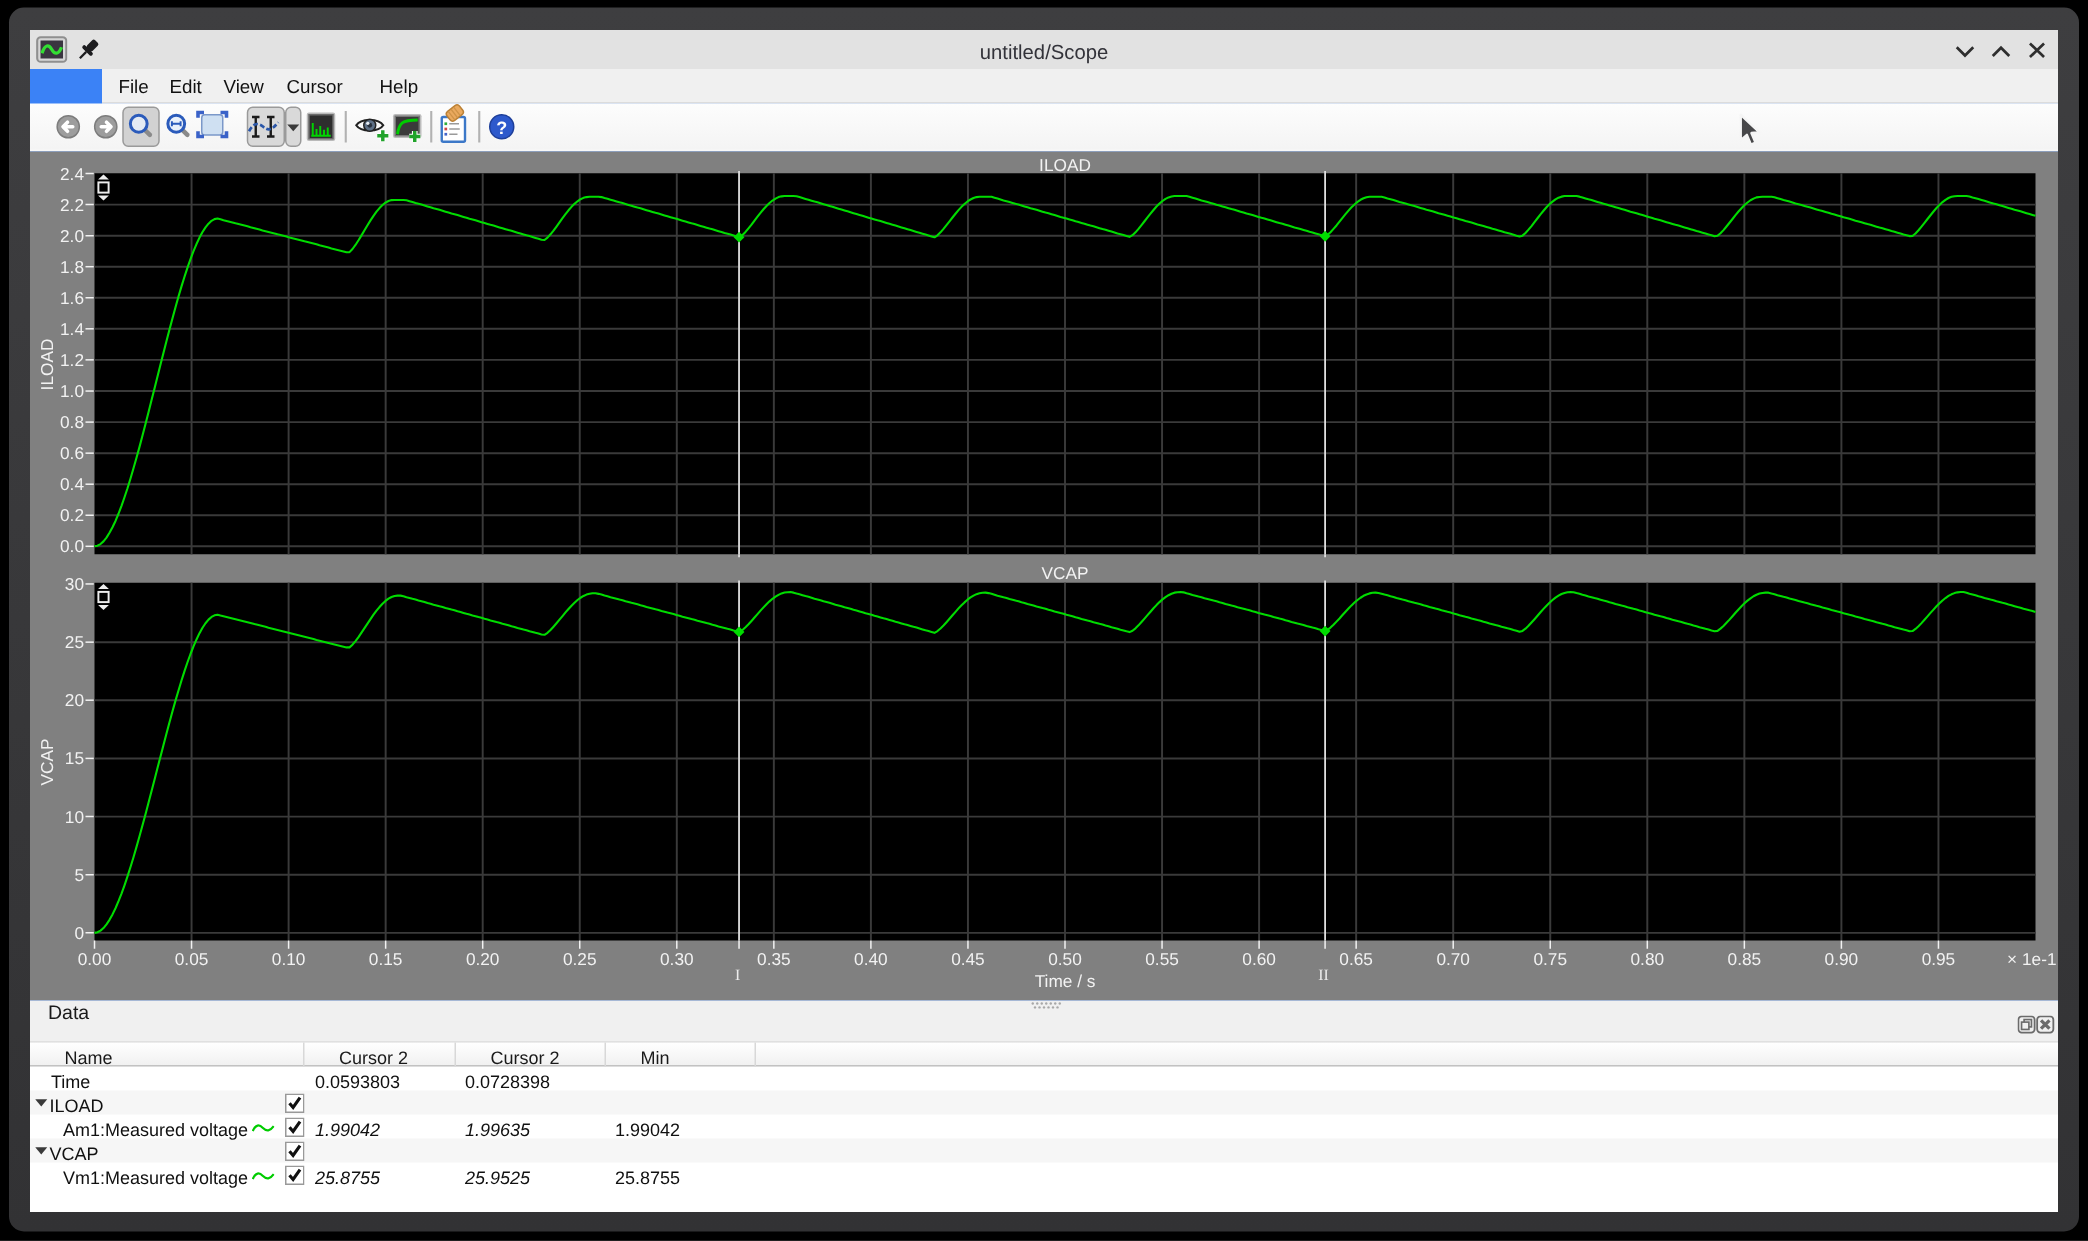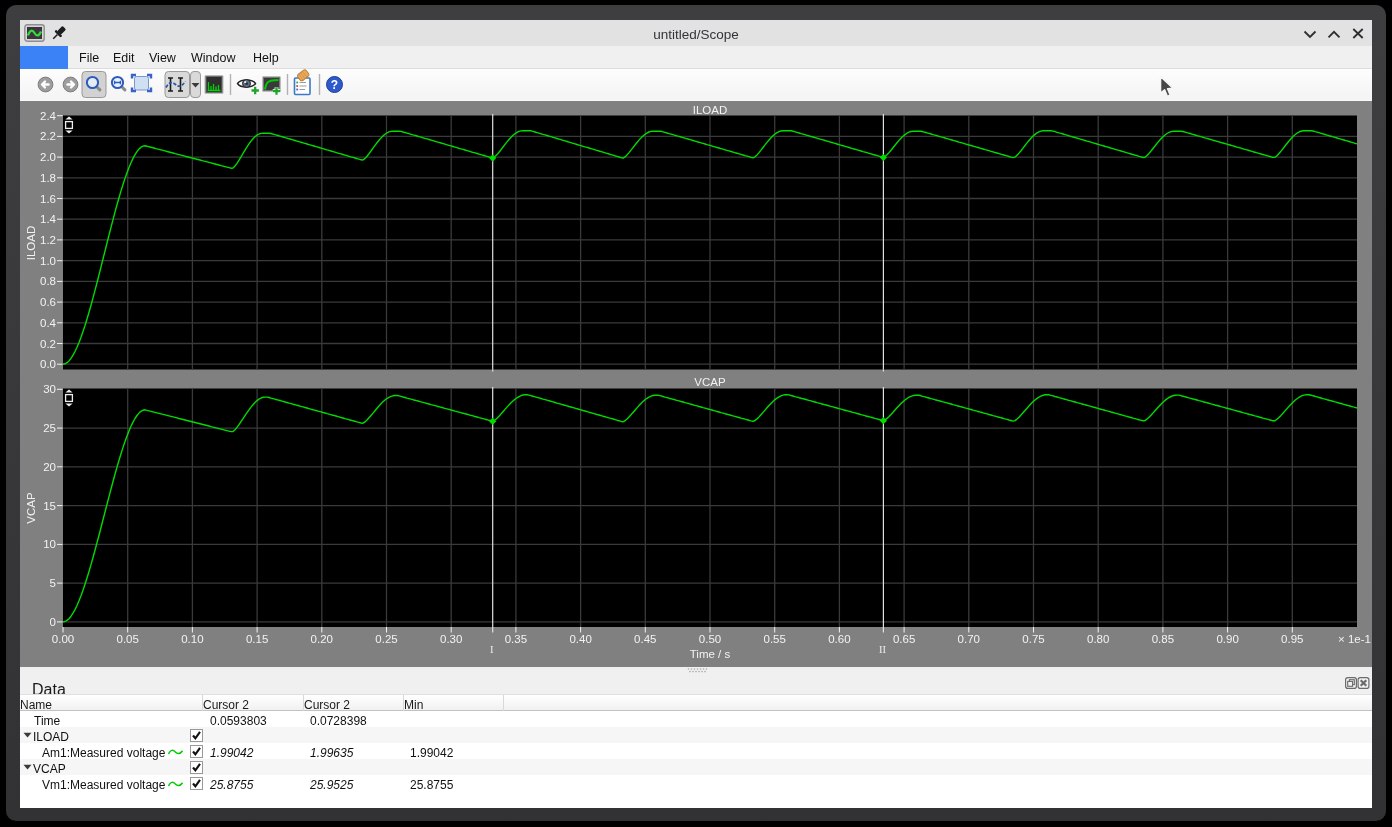--- a/index.html
+++ b/index.html
@@ -6,23 +6,23 @@
 #stage { position:relative; width:1392px; height:827px; overflow:hidden; }
 #frame { position:absolute; left:6px; top:5px; width:1380px; height:816px; background:linear-gradient(180deg,#3e3e40,#323234); border-radius:10px; }
 #win   { position:absolute; left:20px; top:20px; width:1352px; height:788px; background:#3b82f6; overflow:hidden; }
 #titlebar { position:absolute; left:0; top:0; width:1352px; height:26px; background:#e2e2e2; }
 #title { position:absolute; left:0; top:7px; width:1352px; text-align:center; font-size:13.5px; color:#33333a; }
 #menubar { position:absolute; left:0; top:26px; width:1352px; height:23px; background:#f0f0f0; border-bottom:1px solid #dcdcdc;margin-left:48px; }
 .menu { position:absolute; top:5px; font-size:12.5px; color:#111; }
 #toolbar { position:absolute; left:0; top:49px; width:1352px; height:32px; background:linear-gradient(#fdfdfd,#f4f4f4 94%,#fafafa); }
 #scopebg { position:absolute; left:0; top:81px; width:1352px; height:566px; background:#808080; }
 #datapanel { position:absolute; left:0; top:647px; width:1352px; height:141px; background:#f0f0f0; }
-#datalabel { position:absolute; left:12px; top:14px; font-size:16px; color:#1a1a1a; }
+#datalabel { position:absolute; left:12px; top:0; font-size:13px; color:#1a1a1a; }
 .hdr { position:absolute; left:0; width:1352px; height:17px; background:linear-gradient(#ffffff,#f1f1f1); border-top:1px solid #e0e0e0; border-bottom:1px solid #c2c2c2; }
-.hcell { position:absolute; top:0; height:16px; border-right:1px solid #d8d8d8; padding:3px 0 0 0; font-size:12px; color:#1a1a1a; }
+.hcell { position:absolute; top:0; height:16px; border-right:1px solid #d8d8d8; padding:3px 0 0 23px; font-size:12px; color:#1a1a1a; }
 .trow { position:absolute; left:0; width:1352px; height:16px; }
 .tcell { position:absolute; height:16px; line-height:16px; font-size:12px; color:#111; }
 .tcell.i { font-style:italic; }
 </style></head>
 <body>
 <div id="stage">
 <div id="frame"></div>
 <div id="win">
   <div id="titlebar">
     <svg style="position:absolute;left:4px;top:4px" width="21" height="18" viewBox="0 0 21 18">
@@ -43,21 +43,21 @@
 <path d="M6.5,11.5 L12,17 L17.5,11.5"></path>
 <path d="M30.5,17.3 L36,11.8 L41.5,17.3"></path>
 <path d="M55.3,9 L64.7,18 M64.7,9 L55.3,18"></path>
 </g>
 </svg>
   </div>
   <div id="menubar">
     <span class="menu" style="left:11px">File</span>
     <span class="menu" style="left:45px">Edit</span>
     <span class="menu" style="left:81px">View</span>
-    <span class="menu" style="left:123px">Window</span>
+    <span class="menu" style="left:123px">Cursor</span>
     <span class="menu" style="left:185px">Help</span>
   </div>
   <div id="toolbar"><svg id="toolbar-svg" width="1352" height="32" viewBox="0 0 1352 32">
 <g transform="translate(-20,-69)">
 <circle cx="45.5" cy="84.5" r="7.4" fill="#9d9d9d" stroke="#7d7d7d"></circle>
 <path d="M48.5,84.5 L44.0,84.5 M45.0,81.5 L42.0,84.5 L45.0,87.5" stroke="#fff" stroke-width="2.4" fill="none" stroke-linecap="round" stroke-linejoin="round"></path>
             <circle cx="70.5" cy="84.5" r="7.4" fill="#9d9d9d" stroke="#7d7d7d"></circle>
 <path d="M67.5,84.5 L72.0,84.5 M71.0,81.5 L74.0,84.5 L71.0,87.5" stroke="#fff" stroke-width="2.4" fill="none" stroke-linecap="round" stroke-linejoin="round"></path>
             <rect x="82" y="71.5" width="24" height="26" rx="3.5" fill="#d2d2d2" stroke="#9a9a9a"></rect>
             <g>

